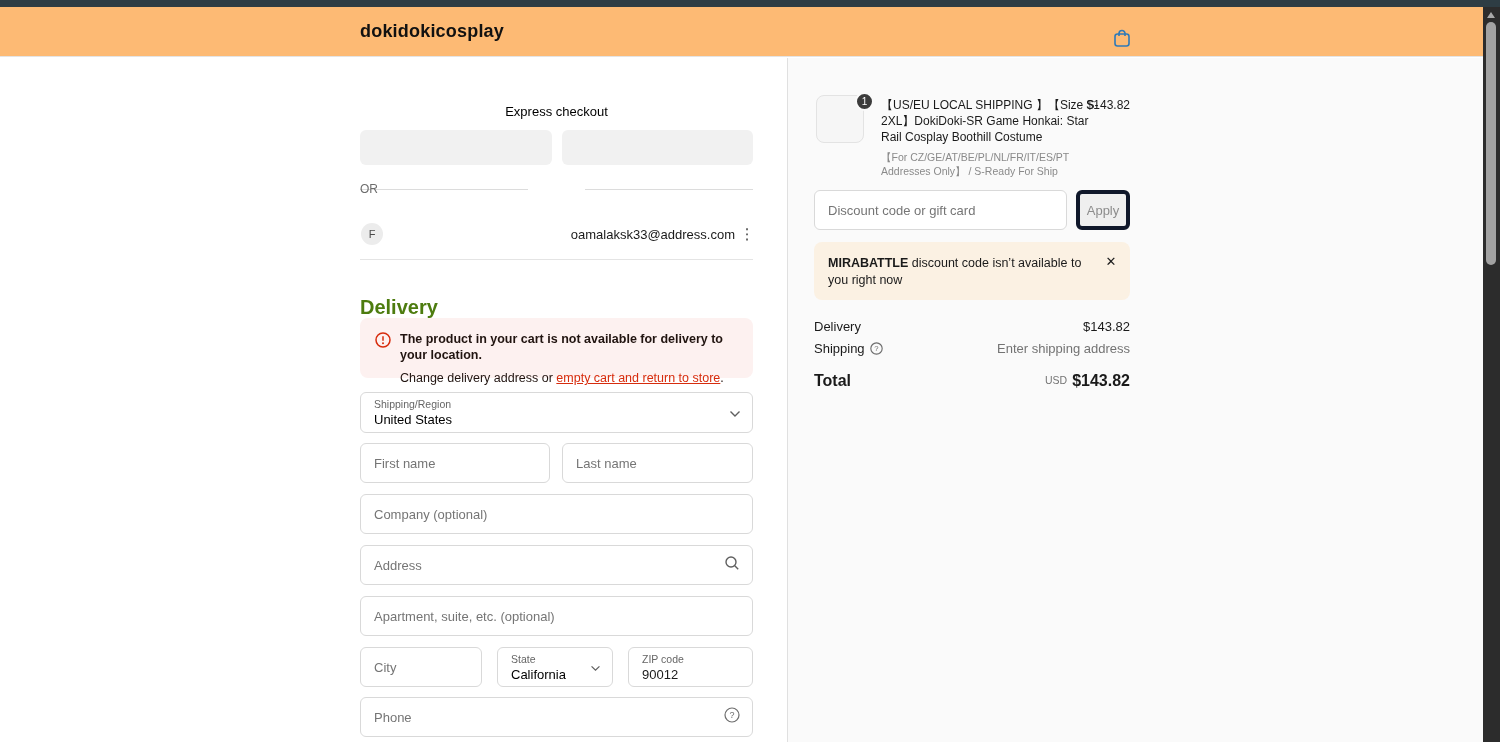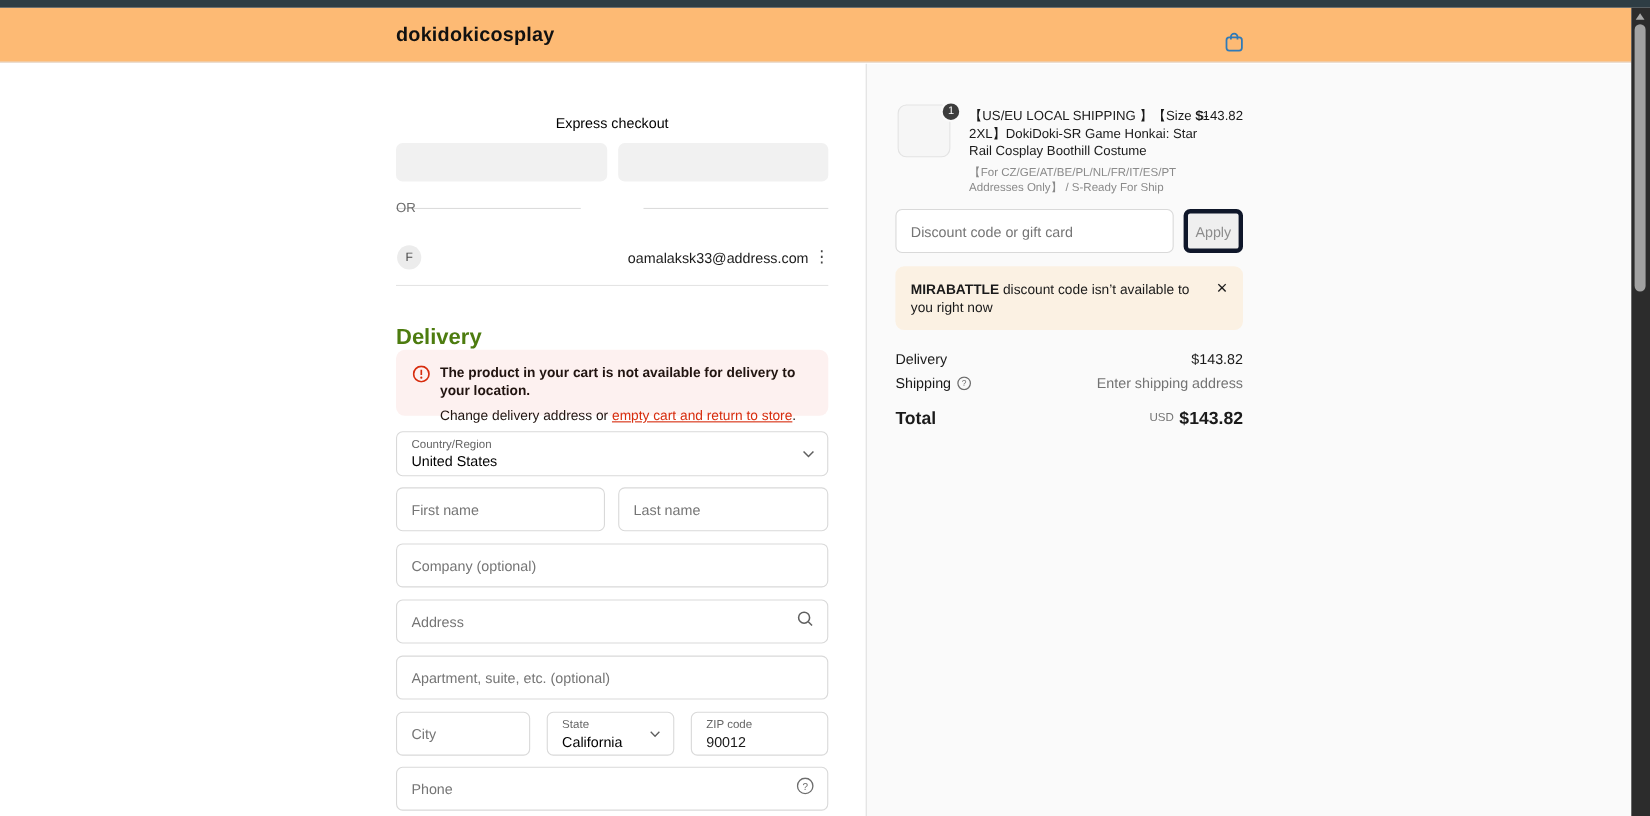--- a/index.html
+++ b/index.html
@@ -143,21 +143,21 @@
           <circle cx="8" cy="11.3" r="1" fill="#d72c0d"></circle>
         </svg>
       </span>
       <div class="alert-l1">The product in your cart is not available for delivery to your location.</div>
       <div class="alert-l2">
         <span>Change delivery address or </span><a class="alert-link">empty cart and return to store</a><span>.</span>
       </div>
     </div>
 
     <div class="field country">
-      <div class="flabel">Country/Region</div>
+      <div class="flabel">Shipping/Region</div>
       <div class="fvalue">United States</div>
       <span class="chev">
         <svg width="12" height="8" viewBox="0 0 12 8" fill="none">
             <path d="M1.5 1.5 L6 6 L10.5 1.5" stroke="#5f5f5f" stroke-width="1.4"></path>
           </svg>
       </span>
     </div>
 
     <div class="field fname">
       <input placeholder="First name" style="">

